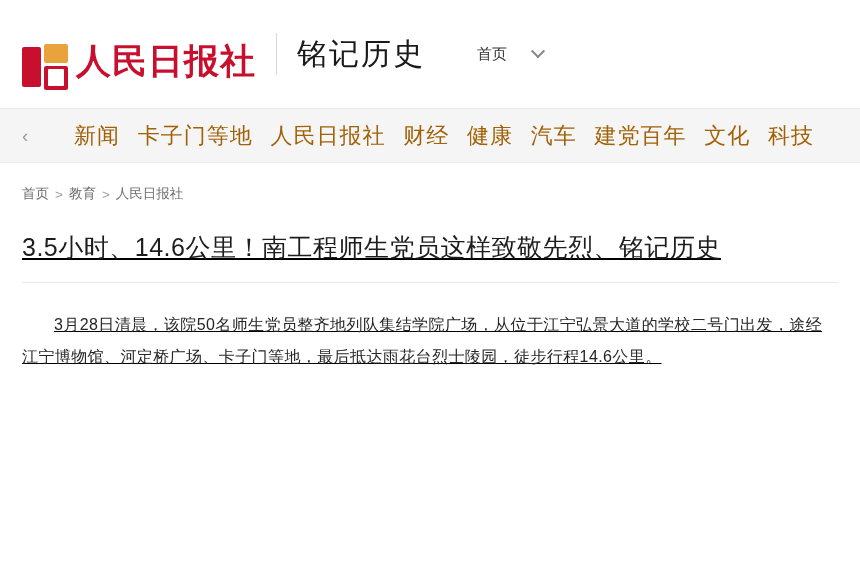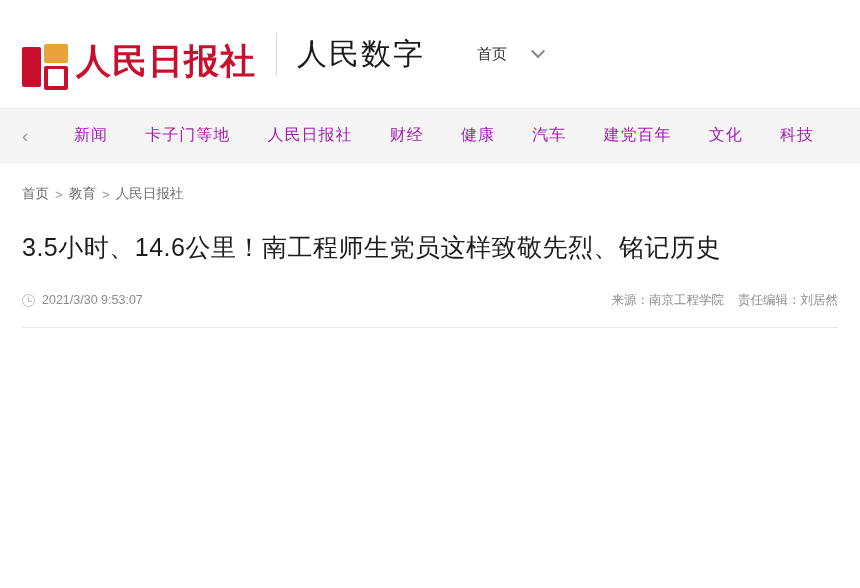--- a/index.html
+++ b/index.html
@@ -102,42 +102,43 @@
     user-select: none;
   }
   .nav-items {
     display: flex;
     align-items: center;
     flex: 1;
     justify-content: space-between;
     padding: 0 24px 0 30px;
   }
   .nav-item {
-    font-size: 16px;
-    color: #a21caf;
+    font-size: 22px;
+    color: #a16207;
     cursor: pointer;
     white-space: nowrap;
     letter-spacing: 1px;
   }
 
   
   .breadcrumb {
     padding: 22px 22px 0 22px;
     font-size: 13.5px;
     color: #6d6d6d;
     display: flex;
     align-items: center;
     gap: 6px;
   }
   .breadcrumb .sep { color: #9d9d9d; }
   .breadcrumb .crumb { cursor: pointer; }
 
   
   .article {
     padding: 0 22px;
+    text-decoration: underline;
   }
   .article-title {
     margin-top: 28px;
     font-size: 25px;
     color: #1d1d1d;
     font-weight: normal;
     letter-spacing: 0.5px;
     line-height: 1.3;
   }
   .meta-row {
@@ -193,21 +194,21 @@
   <div class="logo-block">
     <div class="logo-mark">
       <div class="sq sq1"></div>
       <div class="sq sq2"></div>
       <div class="sq sq3"></div>
       <div class="inner"></div>
     </div>
     <div class="logo-cn">人民日报社</div>
   </div>
   <div class="logo-divider"></div>
-  <div class="brand-sub">人民数字</div>
+  <div class="brand-sub">铭记历史</div>
   <div class="home-nav">
     <span>首页</span>
     <span class="caret"></span>
   </div>
 </div>
 
 <div class="navbar">
   <div class="nav-arrow">‹</div>
   <div class="nav-items">
     <div class="nav-item">新闻</div>
@@ -226,28 +227,19 @@
   <span class="crumb">首页</span>
   <span class="sep">&gt;</span>
   <span class="crumb">教育</span>
   <span class="sep">&gt;</span>
   <span class="crumb">人民日报社</span>
 </div>
 
 <div class="article">
   <h1 class="article-title">3.5小时、14.6公里！南工程师生党员这样致敬先烈、铭记历史</h1>
 
-  <div class="meta-row">
-    <div class="meta-left">
-      <span class="clock-icon"></span>
-      <span>2021/3/30 9:53:07</span>
-    </div>
-    <div class="meta-right">
-      <span>来源：南京工程学院</span>
-      <span>责任编辑：刘居然</span>
-    </div>
-  </div>
 
   <div class="divider-line"></div>
 
   <div class="body-text">
+    <p>3月28日清晨，该院50名师生党员整齐地列队集结学院广场，从位于江宁弘景大道的学校二号门出发，途经江宁博物馆、河定桥广场、卡子门等地，最后抵达雨花台烈士陵园，徒步行程14.6公里。</p>
   </div>
 </div>
 
 </body></html>

